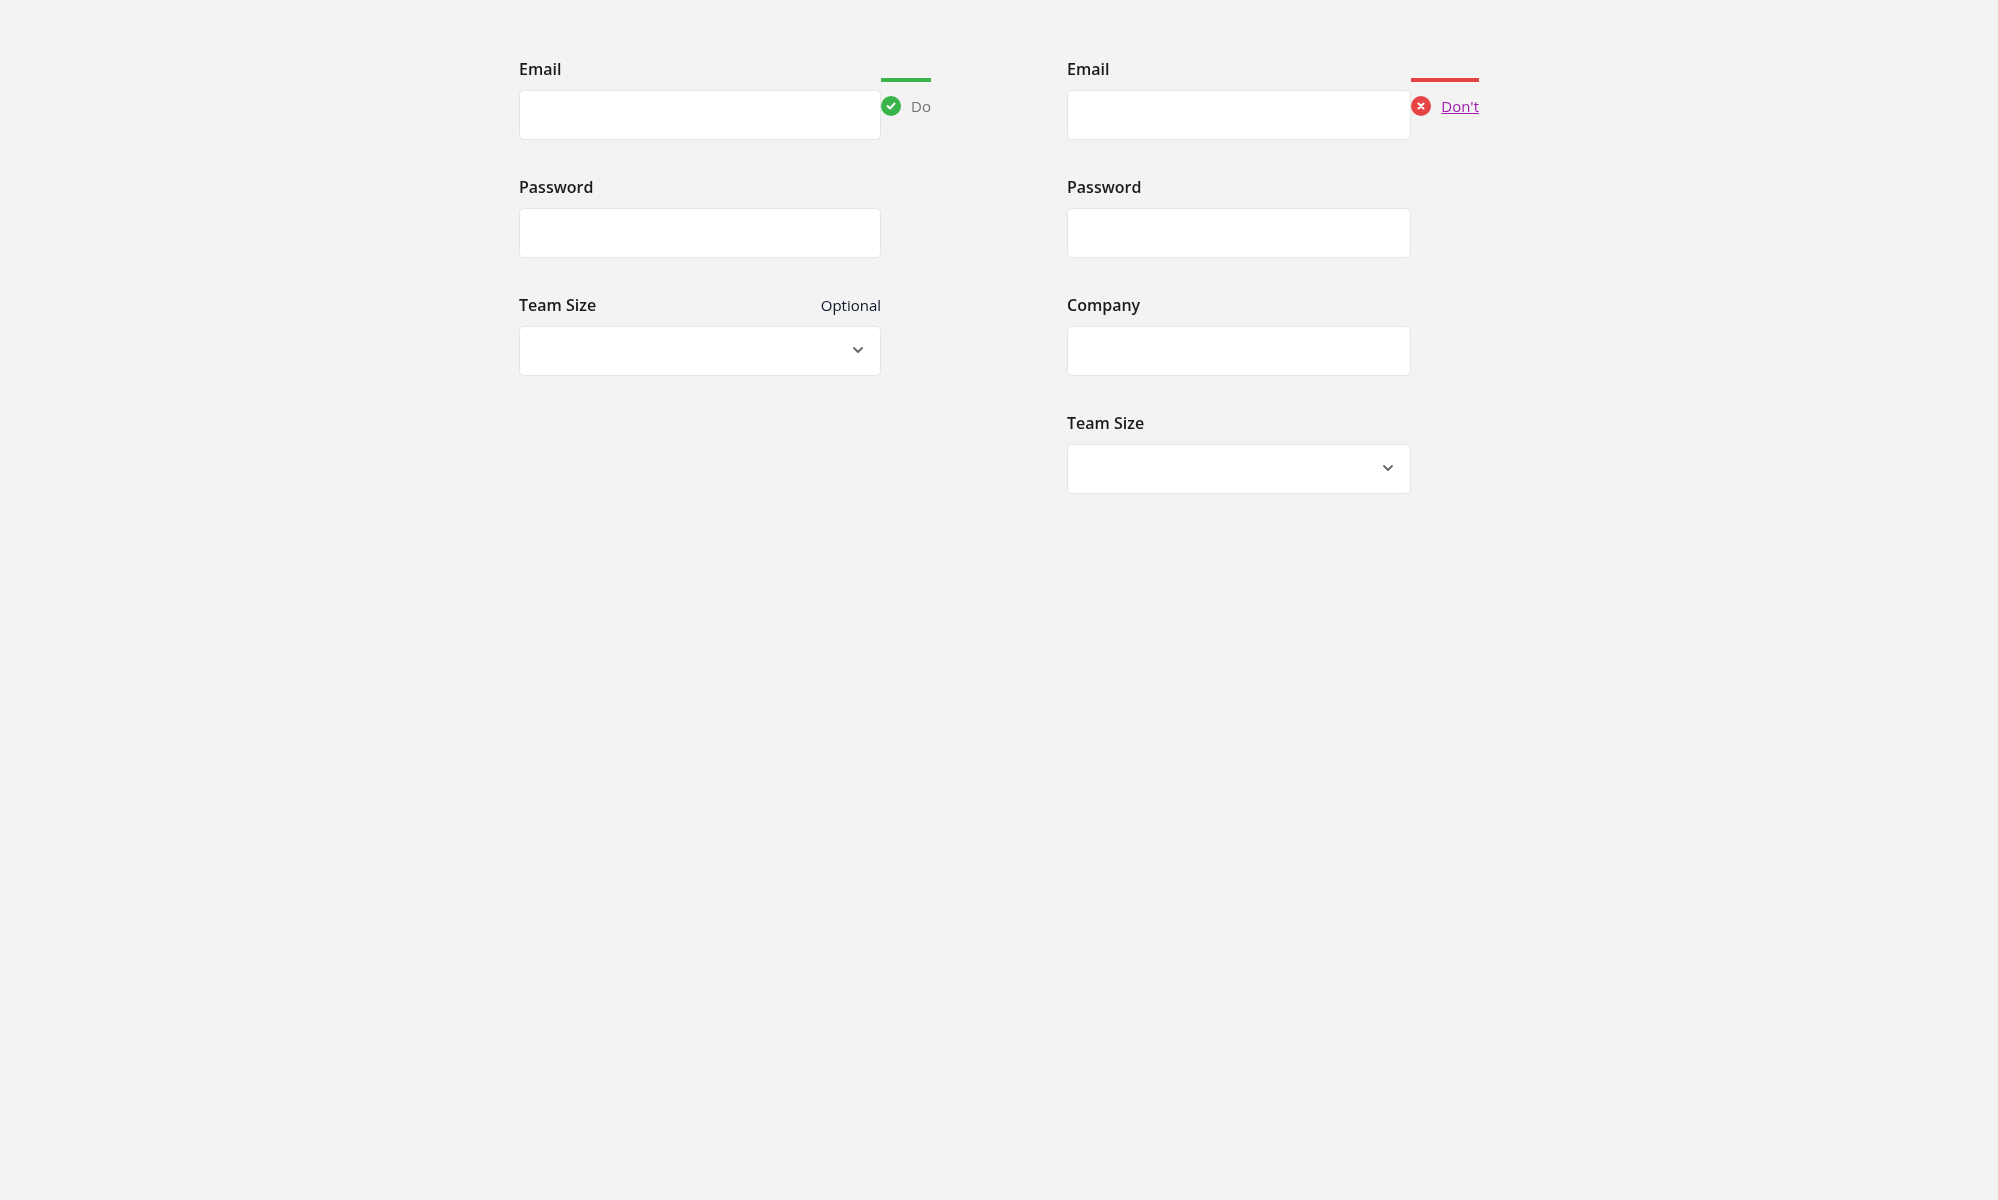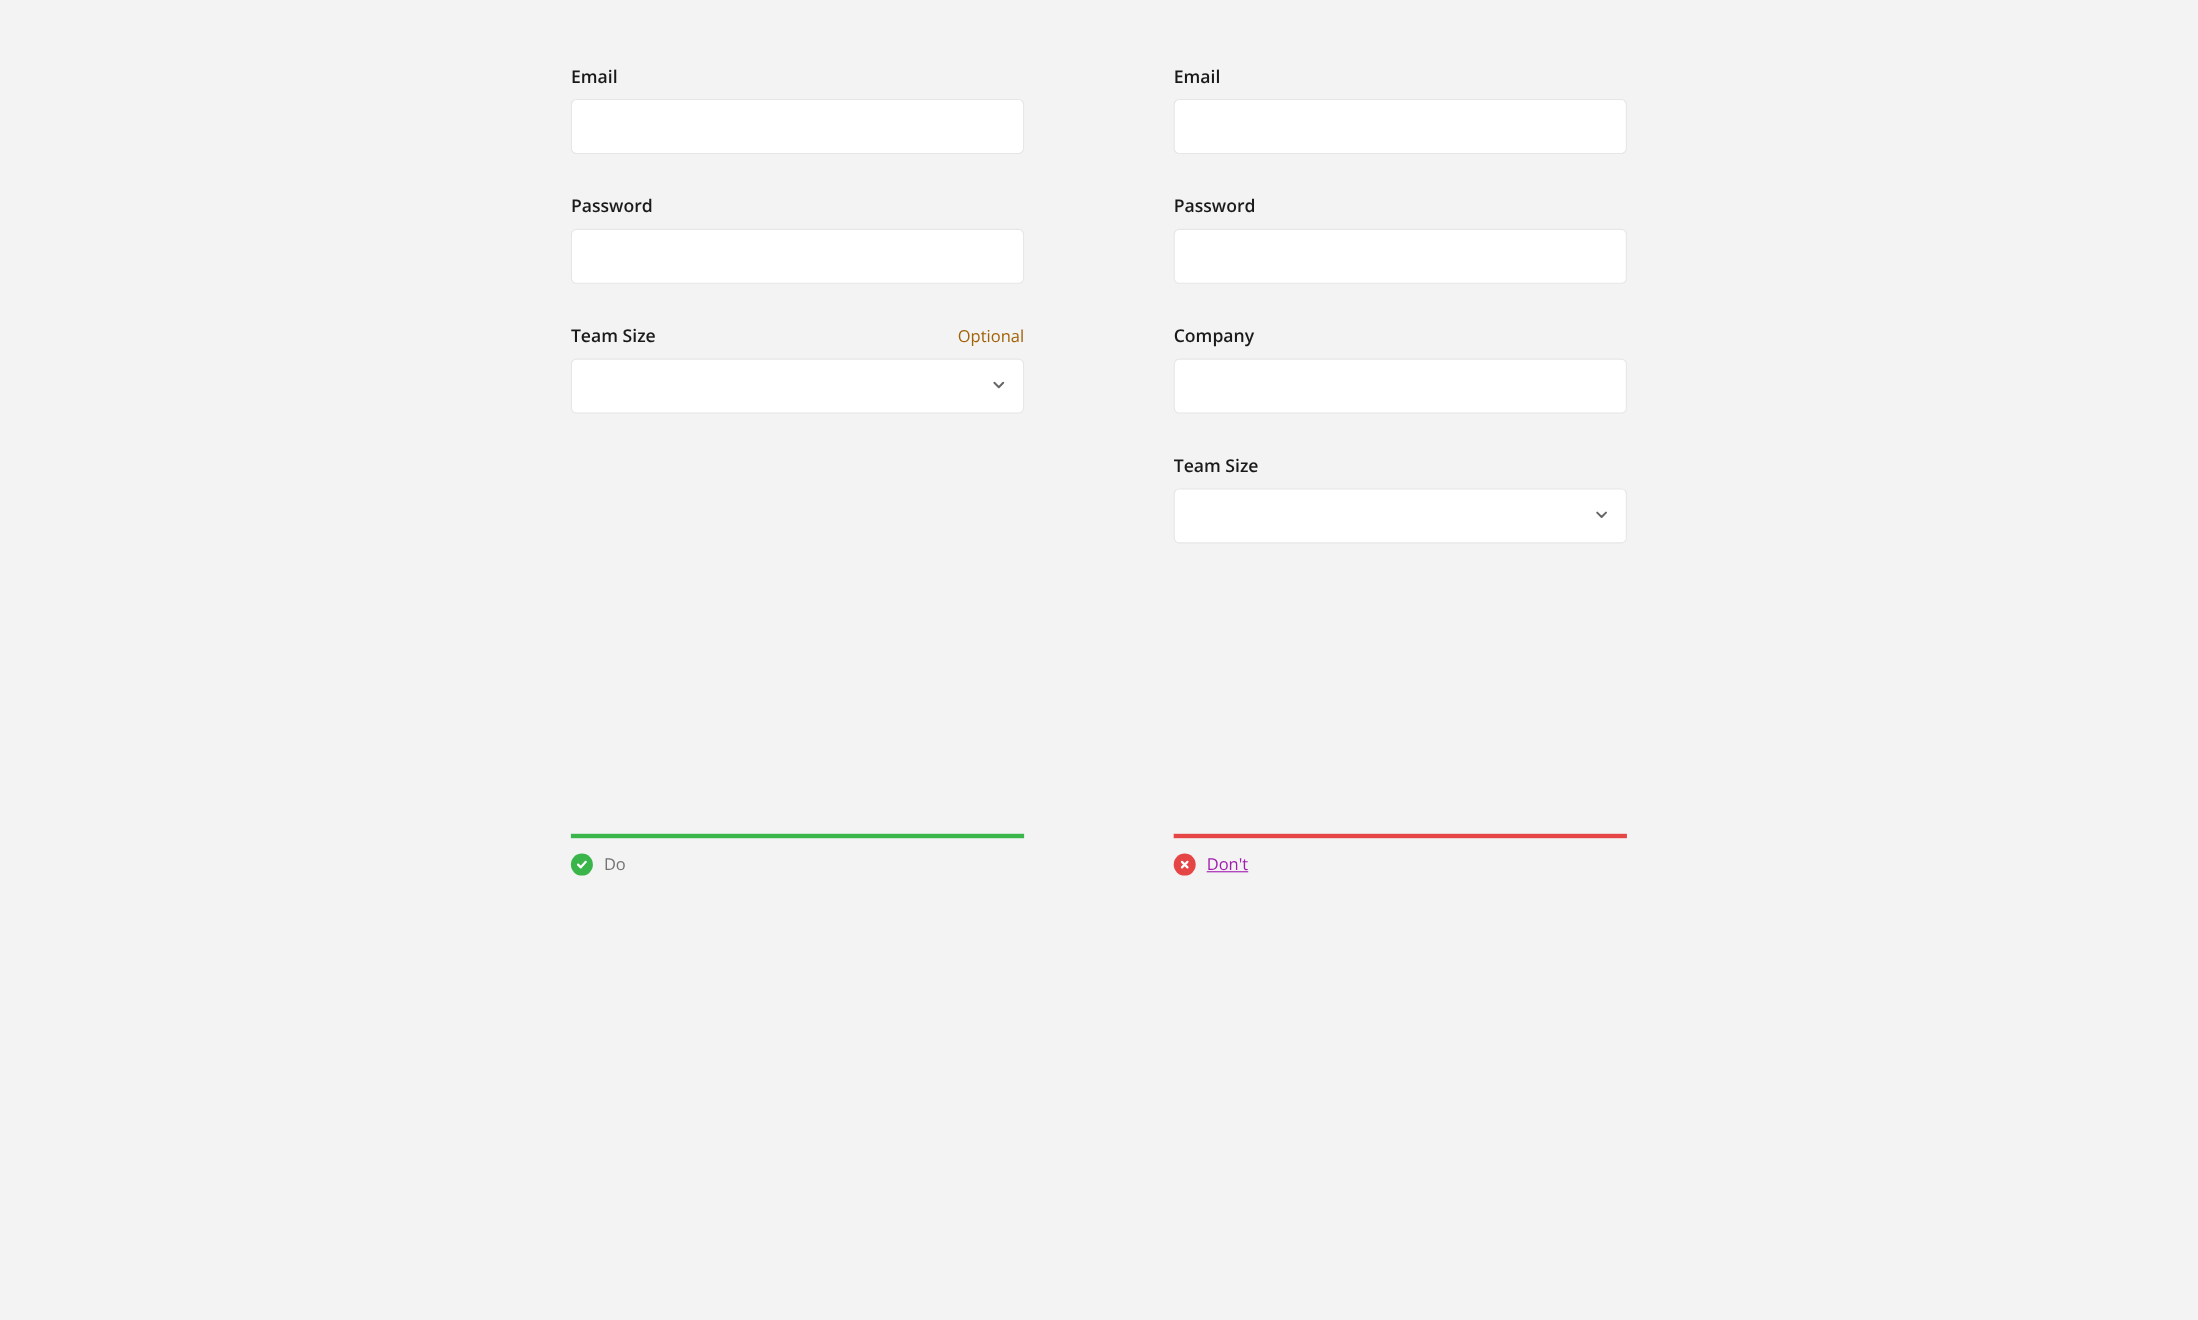--- a/index.html
+++ b/index.html
@@ -15,42 +15,42 @@
     }
     .container {
       display: flex;
       gap: 136px;
       max-width: 960px;
       margin: 0 auto;
     }
     .column {
       flex: 1;
       display: flex;
-      flex-direction: column;
+      flex-direction: row;
     }
     .form-area {
       flex: 1;
     }
     .field-group {
       margin-bottom: 36px;
     }
     .label-row {
       display: flex;
       justify-content: space-between;
       align-items: baseline;
       margin-bottom: 10px;
     }
     .field-label {
       font-size: 16px;
       font-weight: 600;
       color: #1a1a1a;
     }
     .optional-text {
       font-size: 15px;
-      color: #a16207;
+      color: #0f172a;
       font-weight: 400;
     }
     .text-input {
       width: 100%;
       height: 50px;
       background: #ffffff;
       border: 1px solid #e6e6e6;
       border-radius: 5px;
       padding: 0 14px;
       font-size: 15px;

